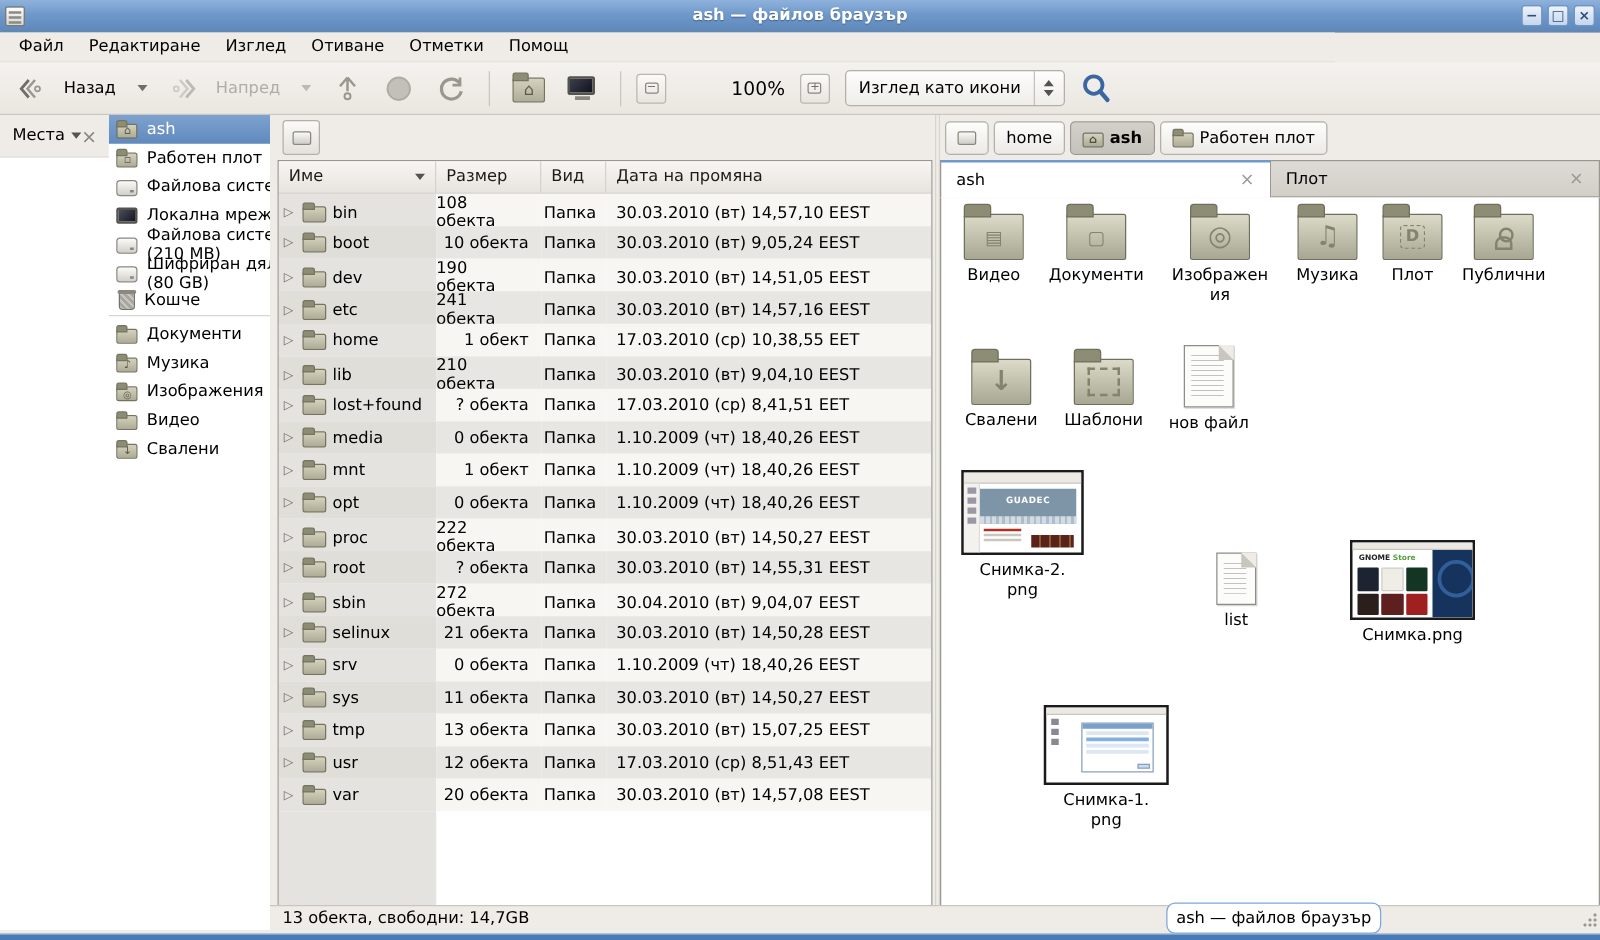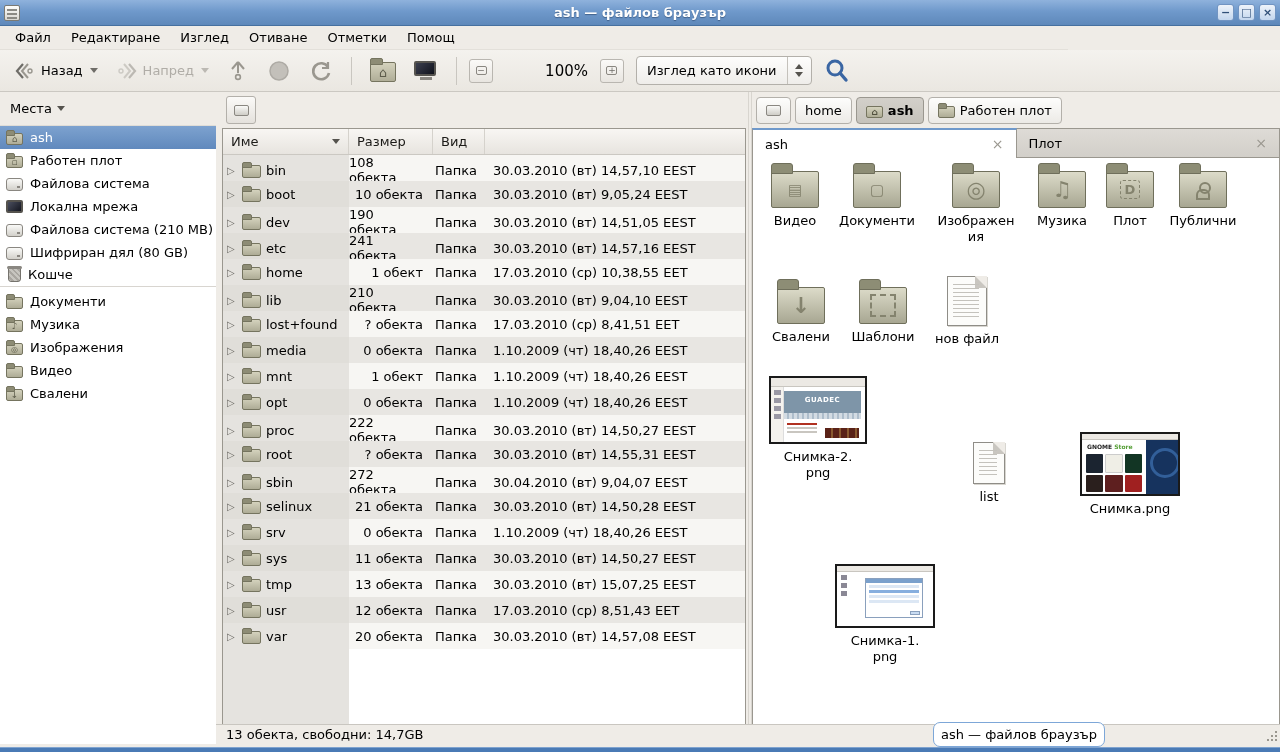--- a/index.html
+++ b/index.html
@@ -26,21 +26,21 @@
 
   
   .menubar{position:absolute;left:0;top:26px;width:1068px;height:24px;background:#efece7;
     display:flex;align-items:center;padding-left:6px;gap:2px;border-bottom:1px solid #e3e0da;}
   .menu-item{padding:3px 9px;}
 
   
   .toolbar{position:absolute;left:0;top:50px;width:1280px;height:42px;
     background:linear-gradient(#f4f2ee,#eae7e1);border-bottom:1px solid #cbc8c2;
     display:flex;align-items:center;padding:0 8px;gap:6px;}
-  .tbtn{display:flex;align-items:center;gap:5px;padding:4px 6px;border-radius:3px;}
+  .tbtn{display:flex;align-items:center;gap:15px;padding:4px 6px;border-radius:3px;}
   .tbtn .lbl{font-size:13px;}
   .tbtn.disabled .lbl{color:#b0ada7;}
   .chev{width:0;height:0;border-left:4px solid transparent;border-right:4px solid transparent;
     border-top:5px solid #6f6d68;margin-left:2px;}
   .tbtn.disabled .chev{border-top-color:#bcb9b3;}
   .tsep{width:1px;height:28px;background:#c9c6c0;margin:0 6px;}
   .sq-btn{width:24px;height:24px;border:1px solid #b9b6b0;border-radius:3px;
     background:linear-gradient(#fbfaf8,#e8e5e0);display:flex;align-items:center;justify-content:center;}
   .sq-btn .inner{width:11px;height:9px;border:1px solid #8a8781;border-radius:2px;
     font-size:9px;line-height:7px;text-align:center;color:#6f6d68;}
@@ -61,21 +61,21 @@
     display:flex;align-items:center;justify-content:center;color:#5d5c4b;font-size:13px;}
   .ico-folder-home::before{content:"";position:absolute;top:-5px;left:-1px;width:11px;height:5px;
     background:#8d8c75;border:1px solid #75745f;border-radius:2px 2px 0 0;}
   .ico-computer{width:24px;height:20px;position:relative;}
   .ico-computer .scr{width:22px;height:15px;border:2px solid #55534e;border-radius:2px;
     background:linear-gradient(135deg,#3b3f4e,#10121c);}
   .ico-computer .base{width:12px;height:3px;background:#8a8781;margin:1px auto 0;}
 
   
   .sidebar{position:absolute;left:0;top:92px;width:247px;bottom:8px;background:#fff;
-    border-right:1px solid #b5b2ac;display:flex;flex-direction:column;}
+    border-right:1px solid #b5b2ac;display:flex;flex-direction:row;}
   .side-head{height:34px;background:#efece7;display:flex;align-items:center;padding:0 10px;
     border-bottom:1px solid #e0ddd7;flex:0 0 auto;}
   .side-head .t-down{width:0;height:0;border-left:4px solid transparent;border-right:4px solid transparent;
     border-top:5px solid #55534e;margin-left:5px;}
   .side-close{margin-left:auto;color:#8a8781;font-size:15px;}
   .side-list{flex:1;overflow:hidden;}
   .side-item{display:flex;align-items:center;gap:7px;height:23px;padding:0 6px;}
   .side-item.selected{background:linear-gradient(#7da2cf,#6089bd);color:#fff;}
   .side-item.group-end{border-bottom:1px solid #d8d5d0;margin-bottom:3px;padding-bottom:1px;}
   .si-icon{width:17px;height:15px;position:relative;flex:0 0 auto;}
@@ -396,20 +396,23 @@
       <div class="th">
         <span>Име</span>
         <span class="sort"></span>
       </div>
       <div class="th">
         <span>Размер</span>
       </div>
       <div class="th">
         <span>Вид</span>
       </div>
+      <div class="th" style="border-right:none">
+        <span>Дата на промяна</span>
+      </div>
     </div>
     <div class="tree-rows">
       <div class="trow">
           <div class="c c1">
             <span class="expander">▷</span>
             <span class="mini-folder"></span>
             <span>bin</span>
           </div>
           <div class="c c2">108 обекта</div>
           <div class="c c3">Папка</div>

